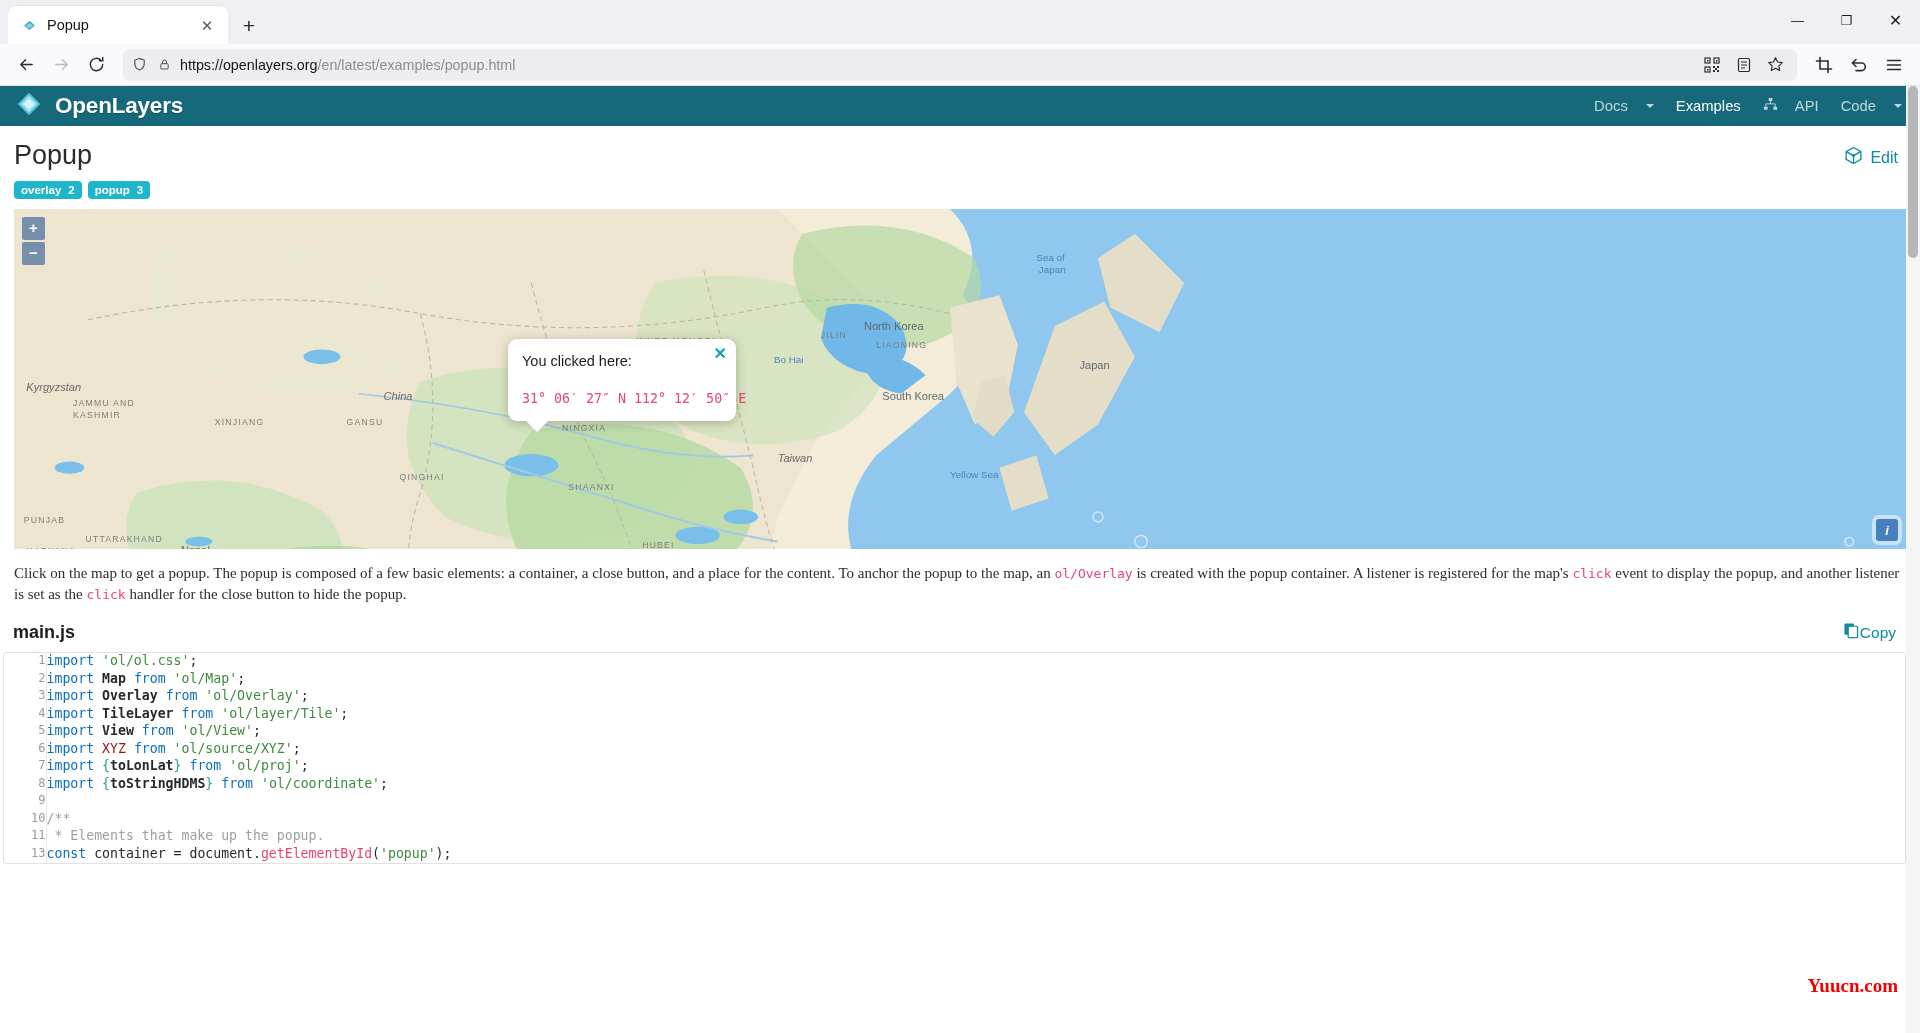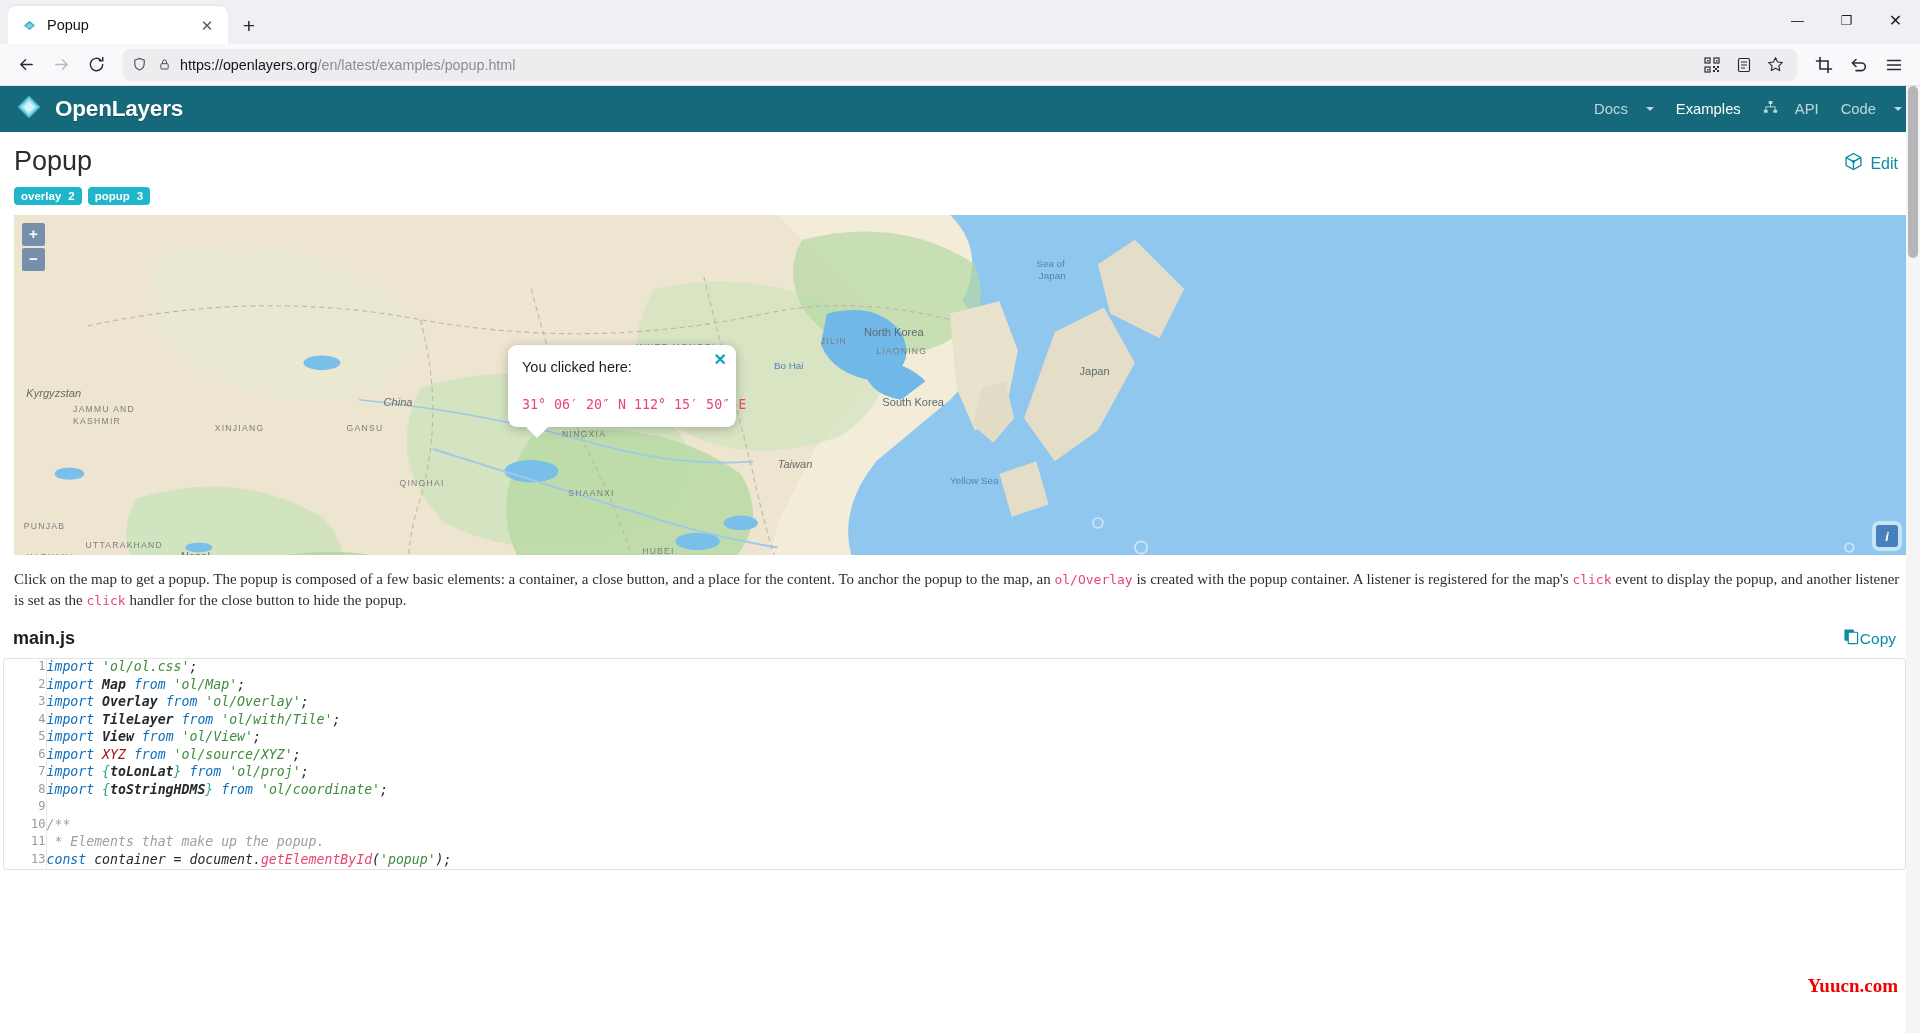--- a/index.html
+++ b/index.html
@@ -75,21 +75,21 @@
     flex: 1; white-space: nowrap; overflow: hidden;
     text-overflow: ellipsis; color: #8b8b96;
   }
   .url-text b { color: #15141a; font-weight: 400; margin-top: 33px; }
   .url-right { display: flex; align-items: center; gap: 3px; }
   .url-right .nav-icon-btn { width: 29px; height: 29px; }
 
   
   .site { position: relative; height: 947px; overflow: hidden; background:#fff; }
   .ol-header {
-    height: 46px; background: #16697a;
+    height: 40px; background: #16697a;
     display: flex; align-items: center;
     padding: 0 18px 0 14px; color: #fff;
   }
   .brand { display: flex; align-items: center; gap: 11px; }
   .brand-name {
     font-size: 22.5px; font-weight: bold; letter-spacing: -.2px;
     text-shadow: 0 1px 1px rgba(0,0,0,.25);
   }
   .ol-nav { margin-left: auto; display: flex; align-items: center; gap: 22px; font-size: 14.8px; }
   .ol-nav a { color: rgba(255,255,255,.72); text-decoration: none; display: flex; align-items: center; gap: 17px; }
@@ -184,21 +184,21 @@
   table.code { border-collapse: collapse; width: 100%; }
   table.code td { padding: 0; vertical-align: top; }
   td.ln {
     width: 42px; text-align: right; padding-right: 13px;
     color: #999; font-size: 12px; user-select: none;
     font-family: "DejaVu Sans Mono", monospace;
     border-right: 1px solid #e8e8e8;
   }
   td.src {
     padding-left: 14px; font-family: "DejaVu Sans Mono", monospace;
-    font-size: 13.2px; color: #24292e; white-space: pre; font-style: italic;
+    font-size: 13.2px; color: #24292e; white-space: pre;
   }
   table.code tr { height: 17.5px; }
   .k  { color: #0b6ebd; }          
   .s  { color: #3d8b3d; }          
   .id { color: #24292e; font-weight: bold; }
   .cls{ color: #a31515; }
   .br { color: #2aa198; }
   .cm { color: #9aa0a6; }
   .fn { color: #e8456f; }
   .p  { color: #24292e; }
@@ -505,21 +505,21 @@
     <div class="zoom-ctrl">
       <div class="zoom-btn">+</div>
       <div class="zoom-btn">−</div>
     </div>
 
     <div class="attrib-btn">i</div>
 
     <div class="popup">
       <span class="popup-close">✕</span>
       <div class="popup-title">You clicked here:</div>
-      <div class="popup-coords">31° 06′ 20″ N 112° 15′ 50″ E</div>
+      <div class="popup-coords">31° 06′ 27″ N 112° 12′ 50″ E</div>
     </div>
   </div>
 
   <p class="desc"><span>Click on the map to get a popup. The popup is composed of a few basic elements: a container, a close button, and a place for the content. To anchor the popup to the map, an </span><code class="inline-code">ol/Overlay</code><span> is created with the popup container. A listener is registered for the map's </span><code class="inline-code">click</code><span> event to display the popup, and another listener is set as the </span><code class="inline-code">click</code><span> handler for the close button to hide the popup.</span></p>
 
   <div class="code-panel">
     <div class="code-head">
       <span class="code-title">main.js</span>
       <a class="copy-link" href="#">
         <span>
@@ -541,21 +541,21 @@
             <tr>
               <td class="ln">2</td>
               <td class="src"><span class="k">import</span><span class="p"> </span><span class="id">Map</span><span class="p"> </span><span class="k">from</span><span class="p"> </span><span class="s">'ol/Map'</span><span class="p">;</span></td>
             </tr>
             <tr>
               <td class="ln">3</td>
               <td class="src"><span class="k">import</span><span class="p"> </span><span class="id">Overlay</span><span class="p"> </span><span class="k">from</span><span class="p"> </span><span class="s">'ol/Overlay'</span><span class="p">;</span></td>
             </tr>
             <tr>
               <td class="ln">4</td>
-              <td class="src"><span class="k">import</span><span class="p"> </span><span class="id">TileLayer</span><span class="p"> </span><span class="k">from</span><span class="p"> </span><span class="s">'ol/with/Tile'</span><span class="p">;</span></td>
+              <td class="src"><span class="k">import</span><span class="p"> </span><span class="id">TileLayer</span><span class="p"> </span><span class="k">from</span><span class="p"> </span><span class="s">'ol/layer/Tile'</span><span class="p">;</span></td>
             </tr>
             <tr>
               <td class="ln">5</td>
               <td class="src"><span class="k">import</span><span class="p"> </span><span class="id">View</span><span class="p"> </span><span class="k">from</span><span class="p"> </span><span class="s">'ol/View'</span><span class="p">;</span></td>
             </tr>
             <tr>
               <td class="ln">6</td>
               <td class="src"><span class="k">import</span><span class="p"> </span><span class="cls">XYZ</span><span class="p"> </span><span class="k">from</span><span class="p"> </span><span class="s">'ol/source/XYZ'</span><span class="p">;</span></td>
             </tr>
             <tr>

